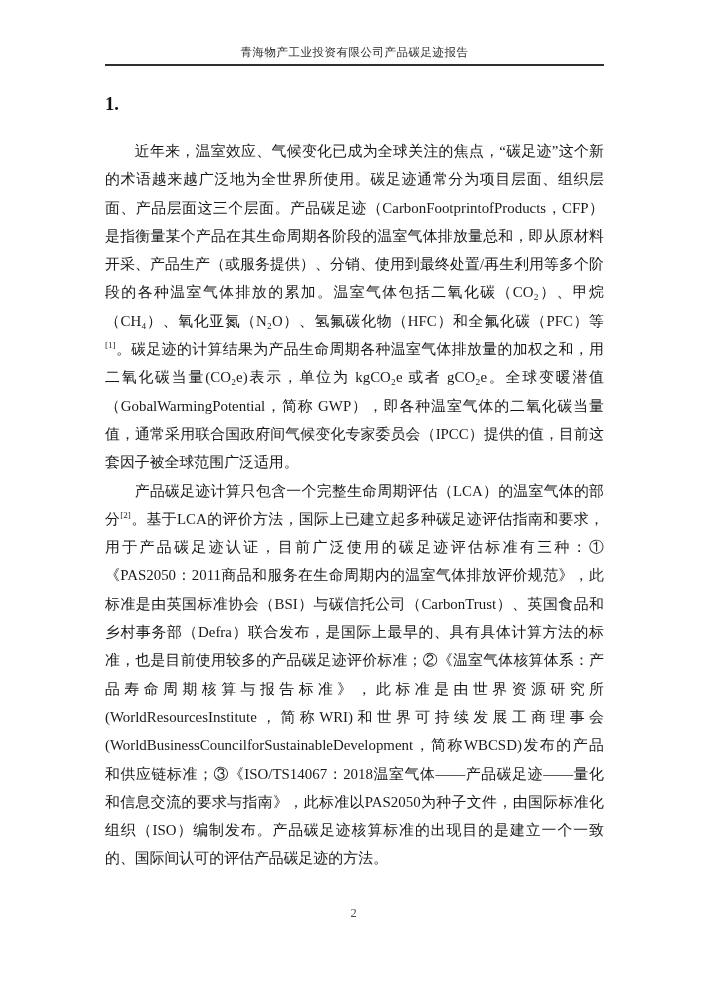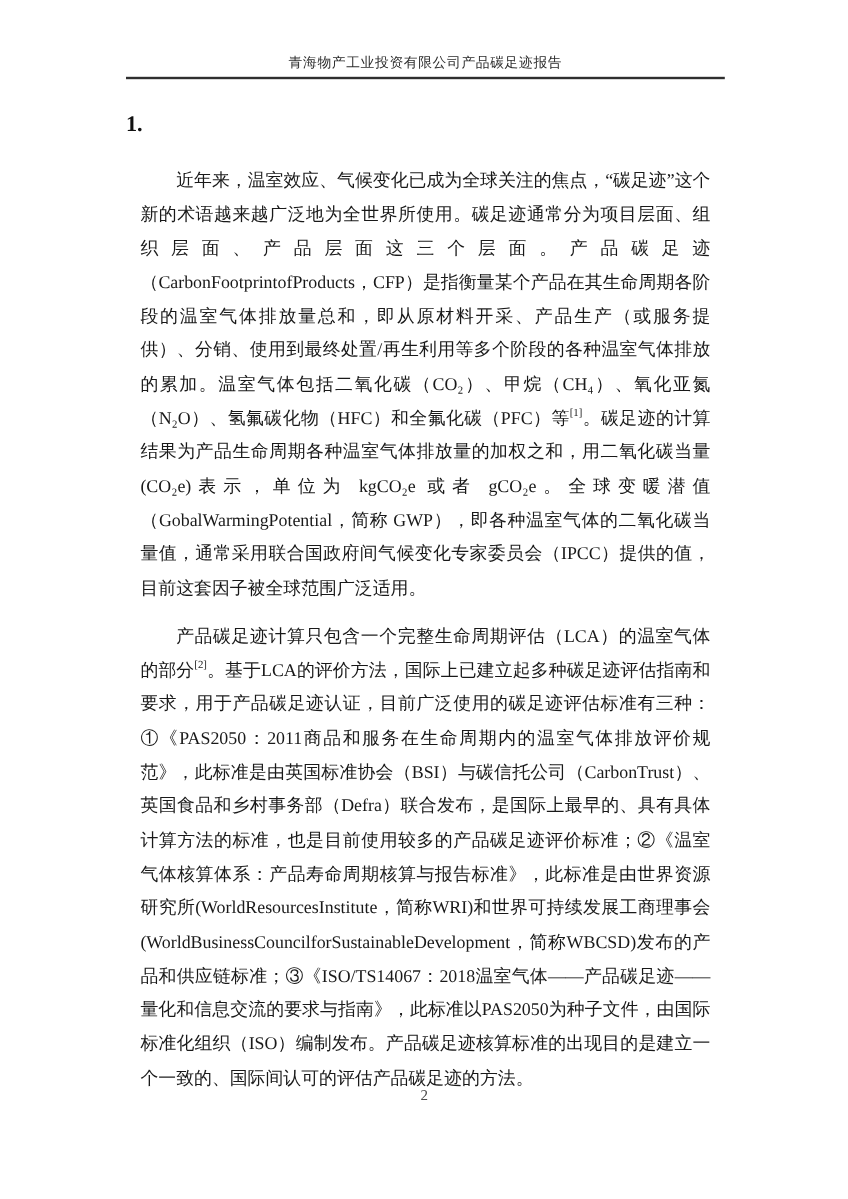--- a/index.html
+++ b/index.html
@@ -37,21 +37,21 @@
     margin: 26px 0 21px 0;
     font-size: 18.5px;
     line-height: 24px;
     font-weight: bold;
     color: #111111;
   }
   .heading-number {
     margin-right: 13px;
   }
   p.body-para {
-    margin: 12px;
+    margin: 0;
     font-size: 14.9px;
     line-height: 28.3px;
     text-align: justify;
     text-indent: 2em;
     color: #191919;
     word-break: break-word;
   }
   p.body-para sup {
     font-size: 9px;
     line-height: 0;

